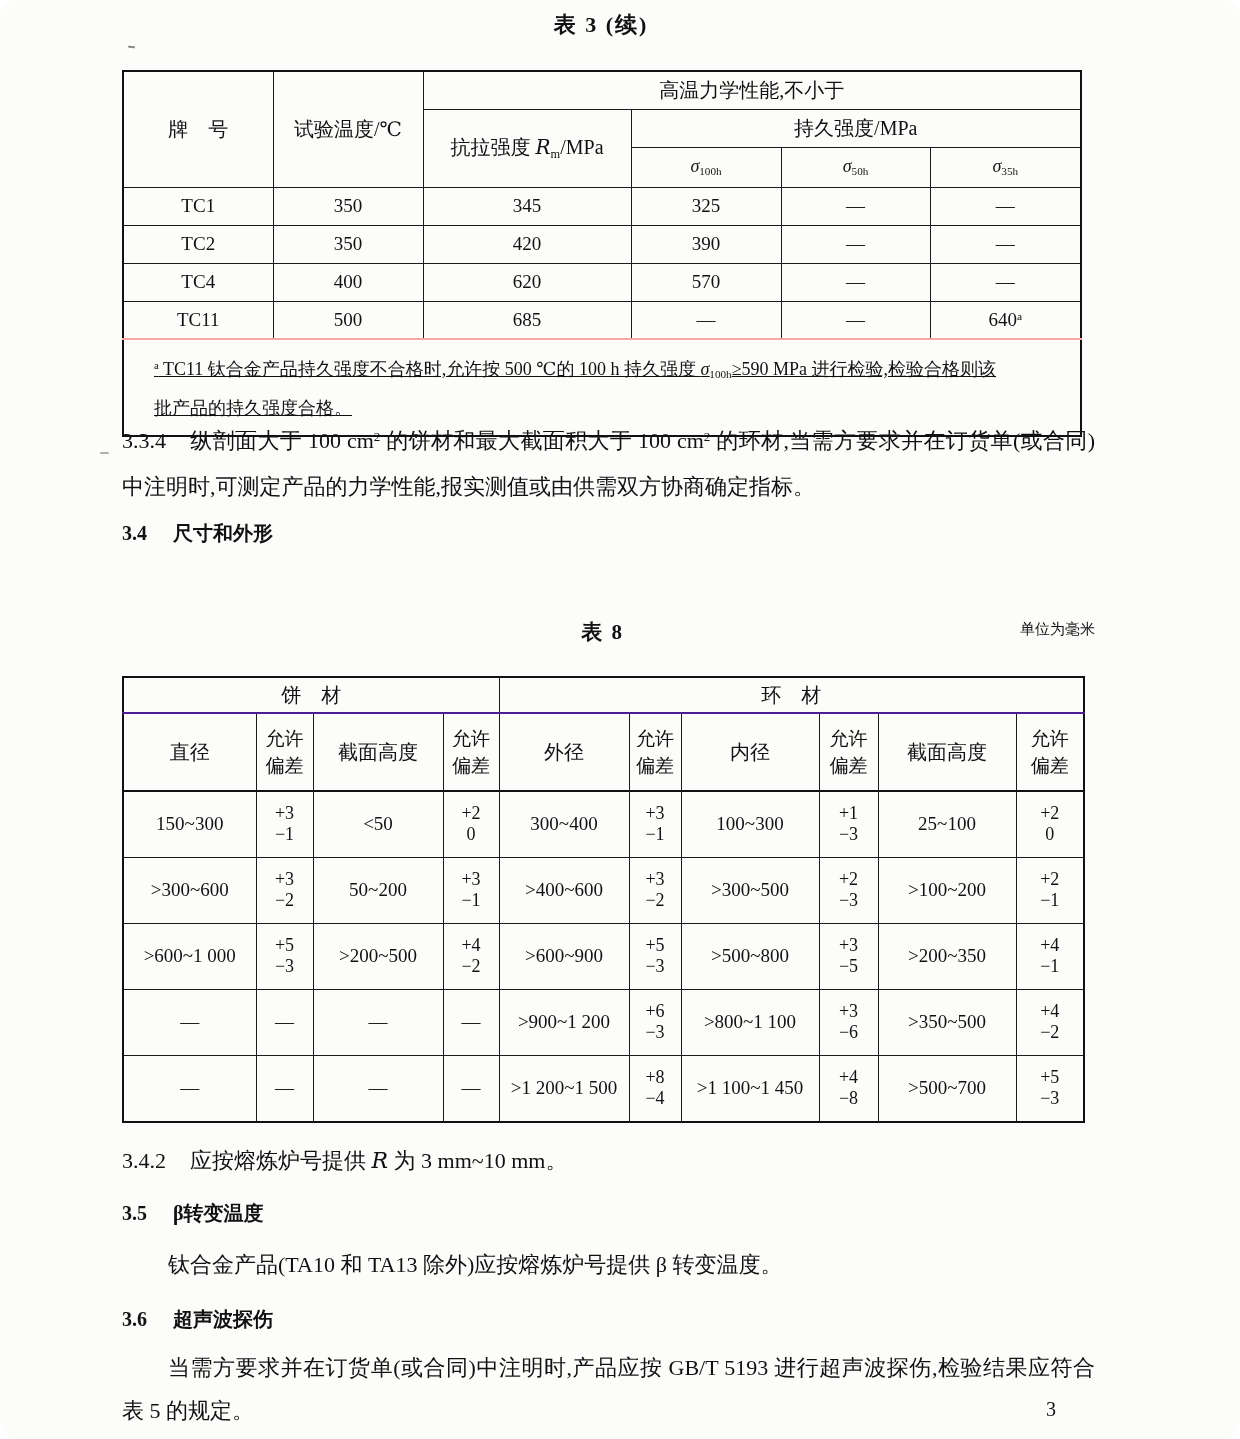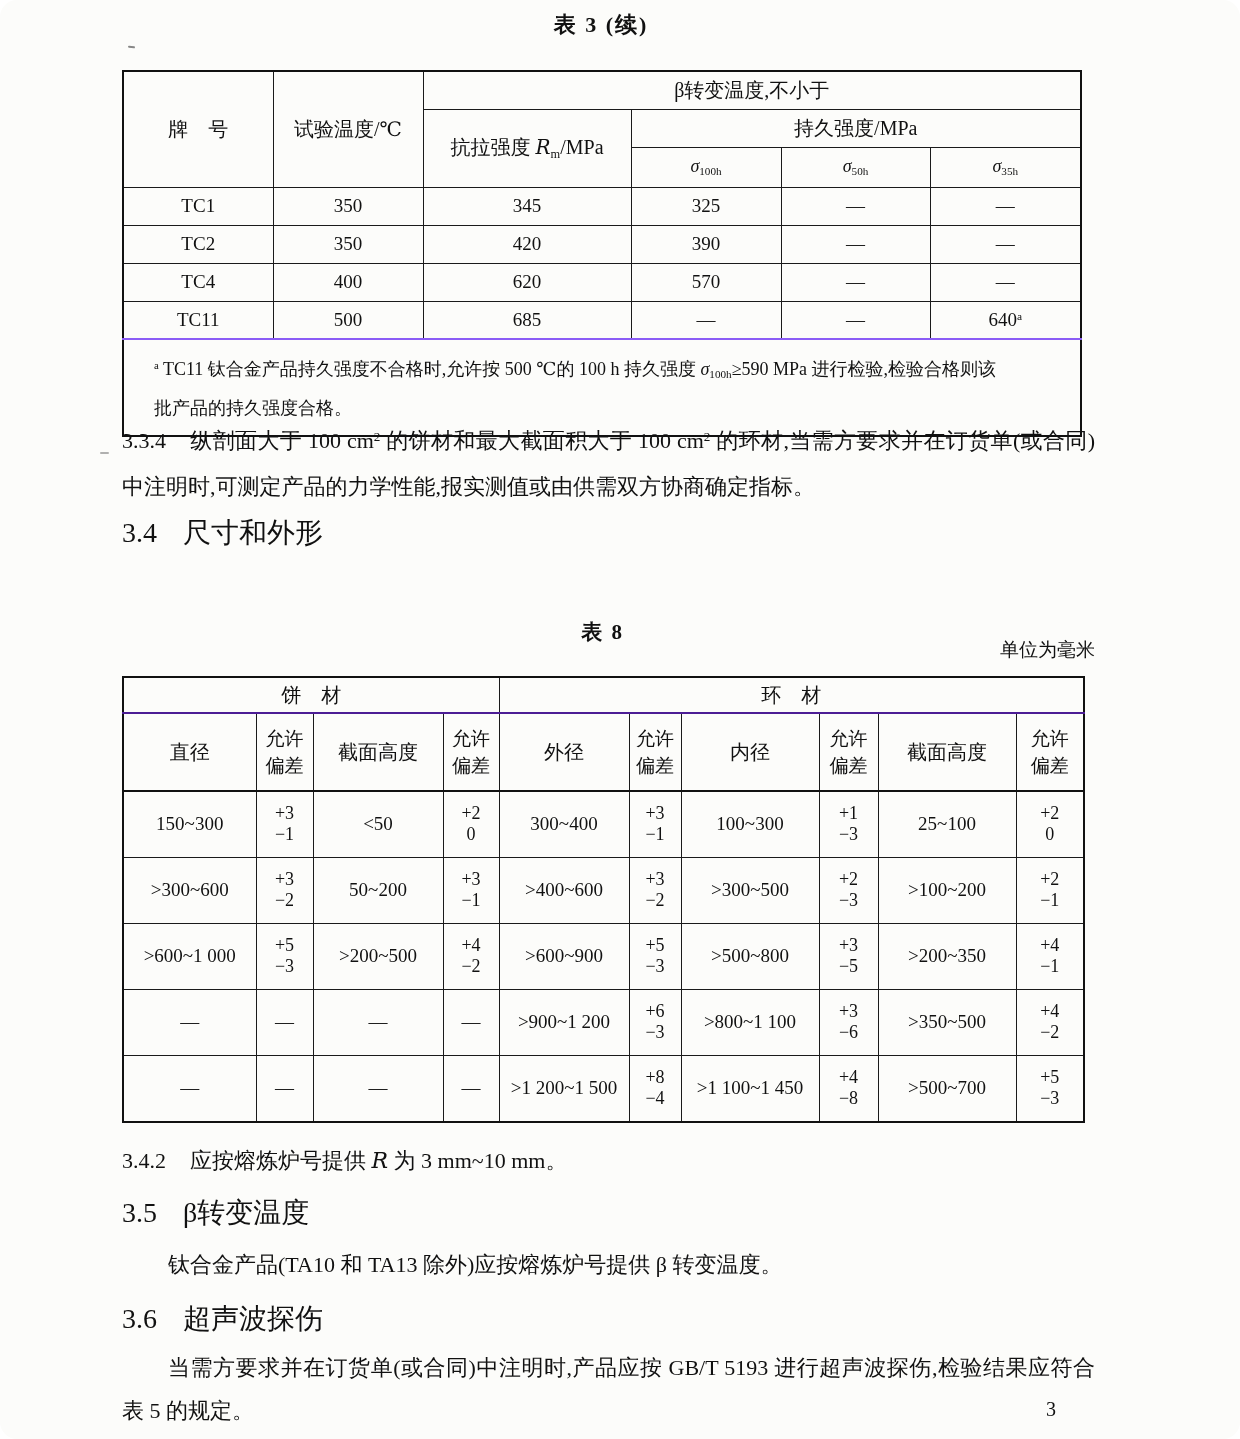--- a/index.html
+++ b/index.html
@@ -13,46 +13,46 @@
     background:#fcfcfa;
     overflow:hidden;
     border-radius:17px;
   }
   .content{
     position:absolute;left:122px;top:0;width:973px;height:100%;
   }
   .blk{position:absolute;margin:0;}
   
   .t3-caption{top:10px;left:0;width:958px;text-align:center;font-size:22px;font-weight:700;letter-spacing:2px;}
-  .heading{font-size:28px;font-weight:400;}
+  .heading{font-size:20px;font-weight:700;}
   .heading .num{margin-right:26px;}
   .para{font-size:22px;line-height:46px;text-align:justify;width:973px;}
   .para .num{margin-right:24px;}
   .single{line-height:30px;}
   
   table{border-collapse:collapse;table-layout:fixed;position:absolute;}
   th,td{border:1px solid #1a1a1a;text-align:center;vertical-align:middle;padding:0;font-weight:400;overflow:hidden;}
   .t3{left:0;top:70px;width:958px;font-size:19px;border:2px solid #111;}
   .t3 th{font-size:20px;}
   .t3 .sig-row th{font-size:18px;}
-  .t3 .fn-cell{text-align:left;font-size:18px;line-height:34px;padding:8px 26px 10px 30px;border-top:2px solid #8b5cf6;}
+  .t3 .fn-cell{text-align:left;font-size:18px;line-height:34px;padding:8px 26px 10px 30px;border-top:2px solid #fca5a5;text-decoration:underline;}
   .t4{left:0;top:676px;width:961px;font-size:19px;border:2px solid #111;}
   .t4 thead th{font-size:20px;}
   .t4 .group-row th{border-bottom:2px solid #4c1d95;}
   .t4 .hdr-row th{border-bottom:2px solid #111;}
   .tol{font-size:18px;line-height:21px;}
   .tol div{text-align:center;}
   .tol-hdr{font-size:19px;line-height:27px;}
   sub{font-size:0.62em;vertical-align:-0.3em;letter-spacing:0;}
   sup{font-size:0.6em;vertical-align:0.55em;}
   .sig{font-style:italic;}
   i.rsym{font-style:italic;font-family:"DejaVu Serif","Liberation Serif",serif;}
   .t4cap-row{top:618px;left:0;width:973px;height:30px;}
   .t4cap{position:absolute;left:0;width:961px;text-align:center;font-size:21px;font-weight:700;letter-spacing:2px;}
-  .t4unit{position:absolute;right:0;top:19px;font-size:19px;}
+  .t4unit{position:absolute;right:0;top:2px;font-size:15px;}
   .pagenum{position:absolute;left:1036px;top:1398px;width:30px;text-align:center;font-size:20px;}
   .artifact{position:absolute;background:#555;border-radius:1px;}
   .a1{left:128px;top:46px;width:7px;height:2px;transform:rotate(8deg);opacity:.7;}
   .a2{left:100px;top:452px;width:9px;height:2px;opacity:.45;}
 </style>
 </head>
 <body>
 
 <div class="page">
   <div class="artifact a1"></div>
@@ -68,21 +68,21 @@
           <col style="width:150px">
           <col style="width:208px">
         <col style="width:150px">
           <col style="width:149px">
           <col style="width:151px">
       </colgroup>
       <thead>
         <tr style="height:38px">
           <th rowspan="3">牌　号</th>
           <th rowspan="3">试验温度/℃</th>
-          <th colspan="4">β转变温度,不小于</th>
+          <th colspan="4">高温力学性能,不小于</th>
         </tr>
         <tr style="height:38px">
           <th rowspan="2"><span>抗拉强度 </span><i class="rsym">R</i><sub>m</sub><span>/MPa</span></th>
           <th colspan="3">持久强度/MPa</th>
         </tr>
         <tr class="sig-row" style="height:40px">
           <th><i class="sig">σ</i><sub>100h</sub></th>
           <th><i class="sig">σ</i><sub>50h</sub></th>
           <th><i class="sig">σ</i><sub>35h</sub></th>
         </tr>

